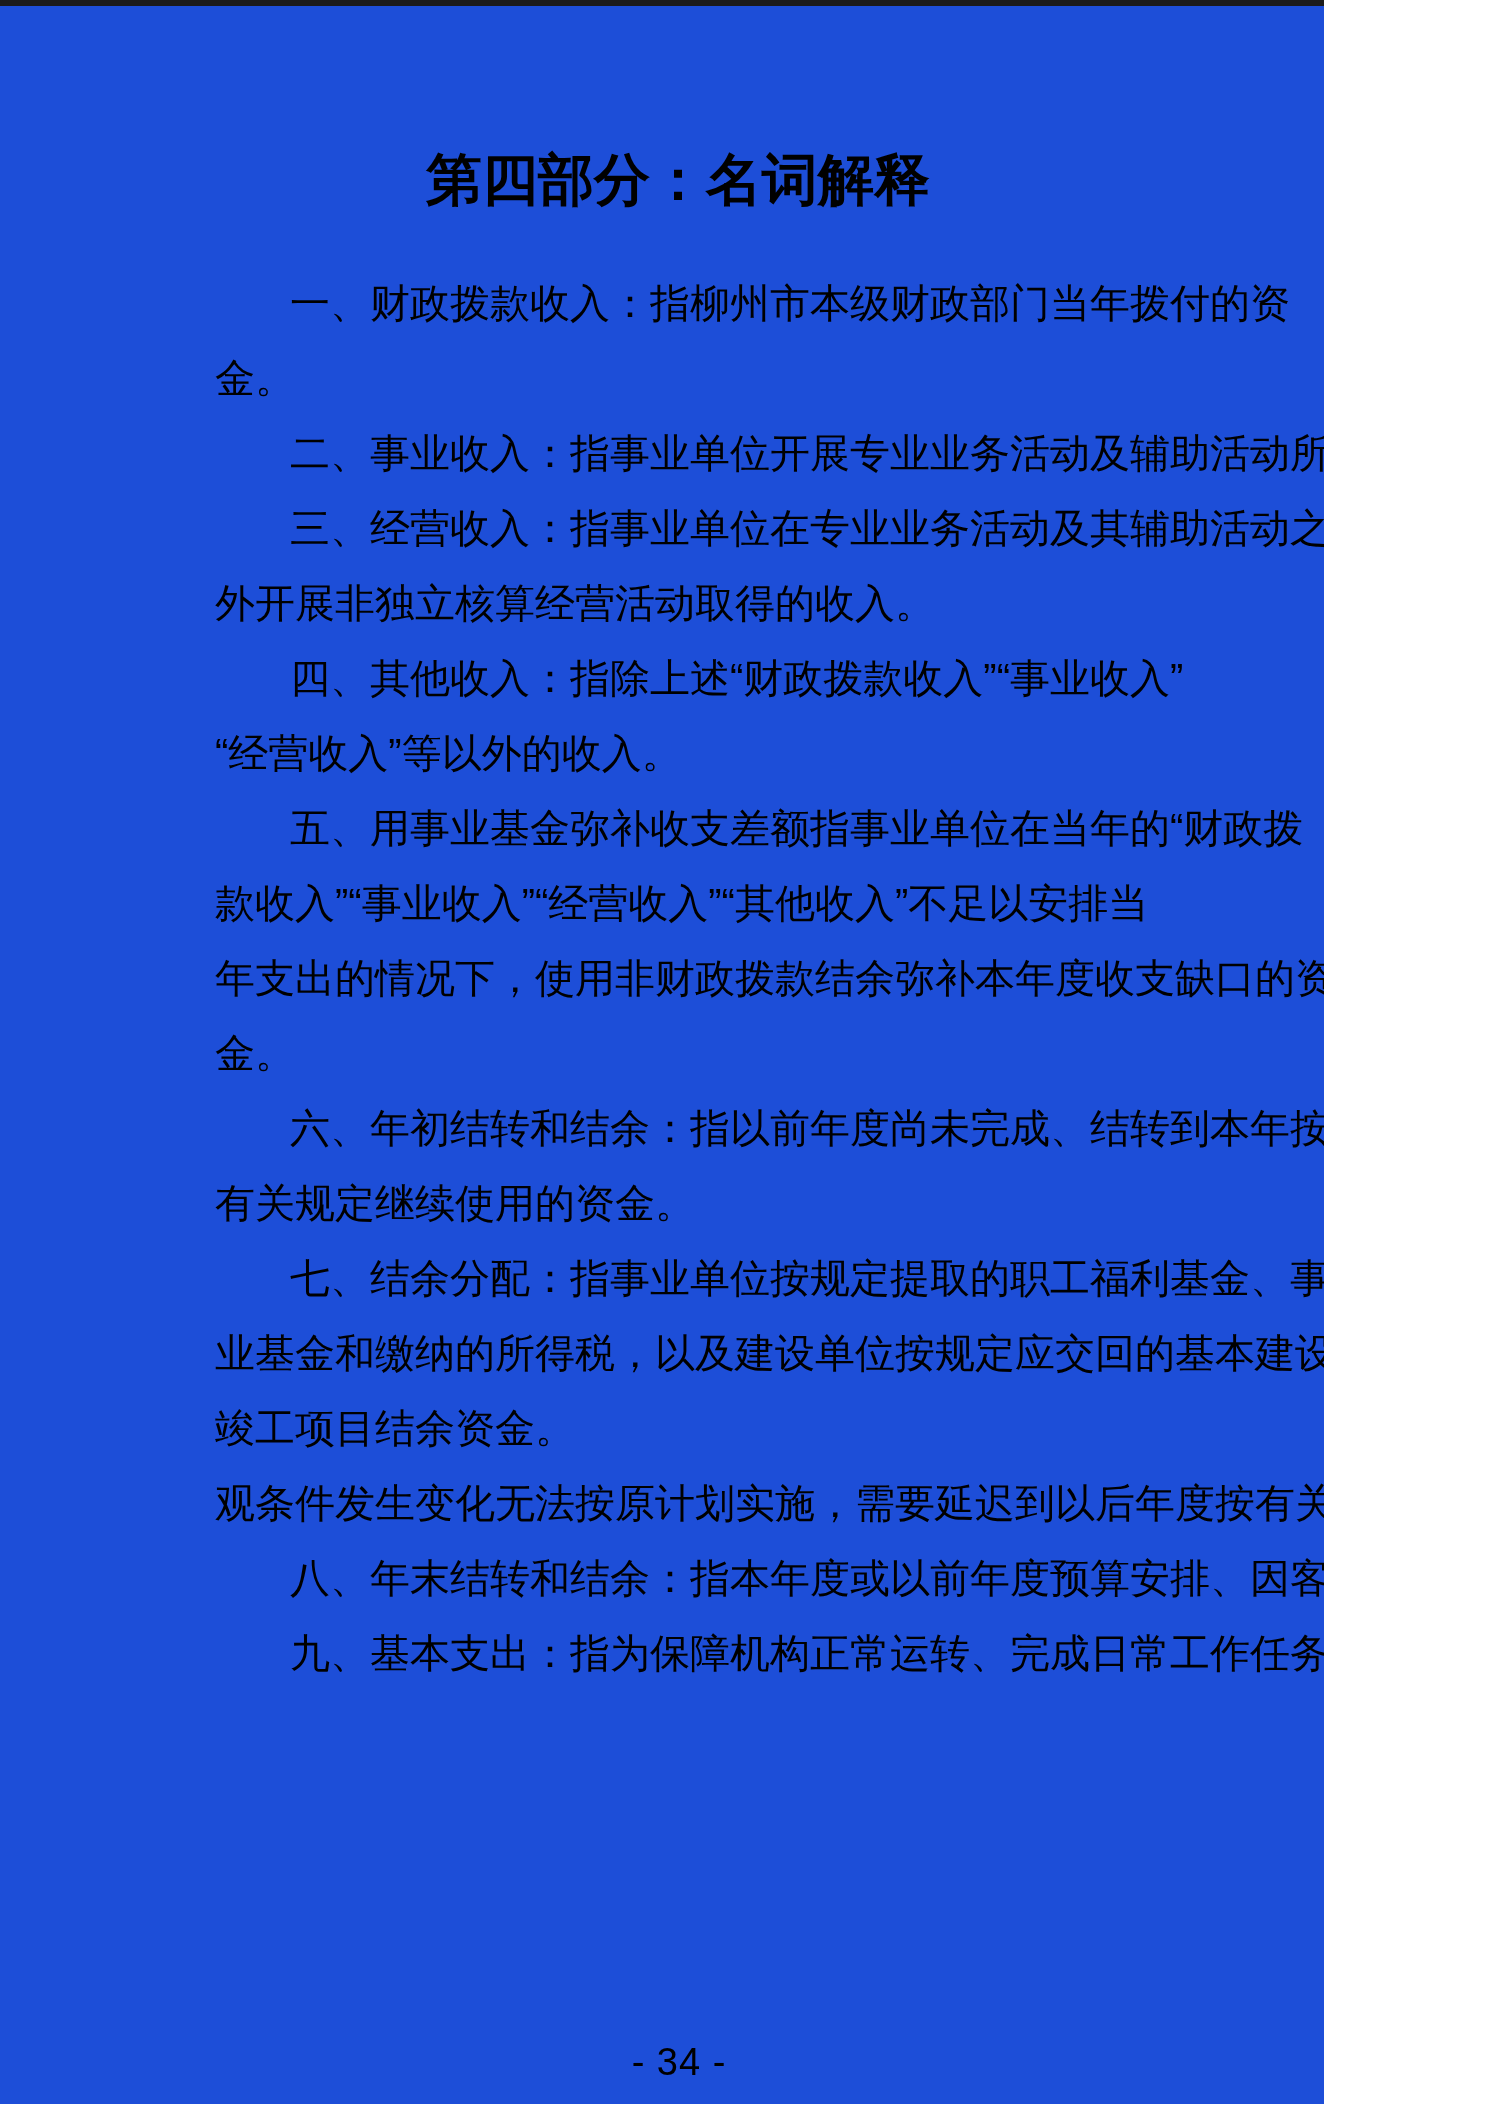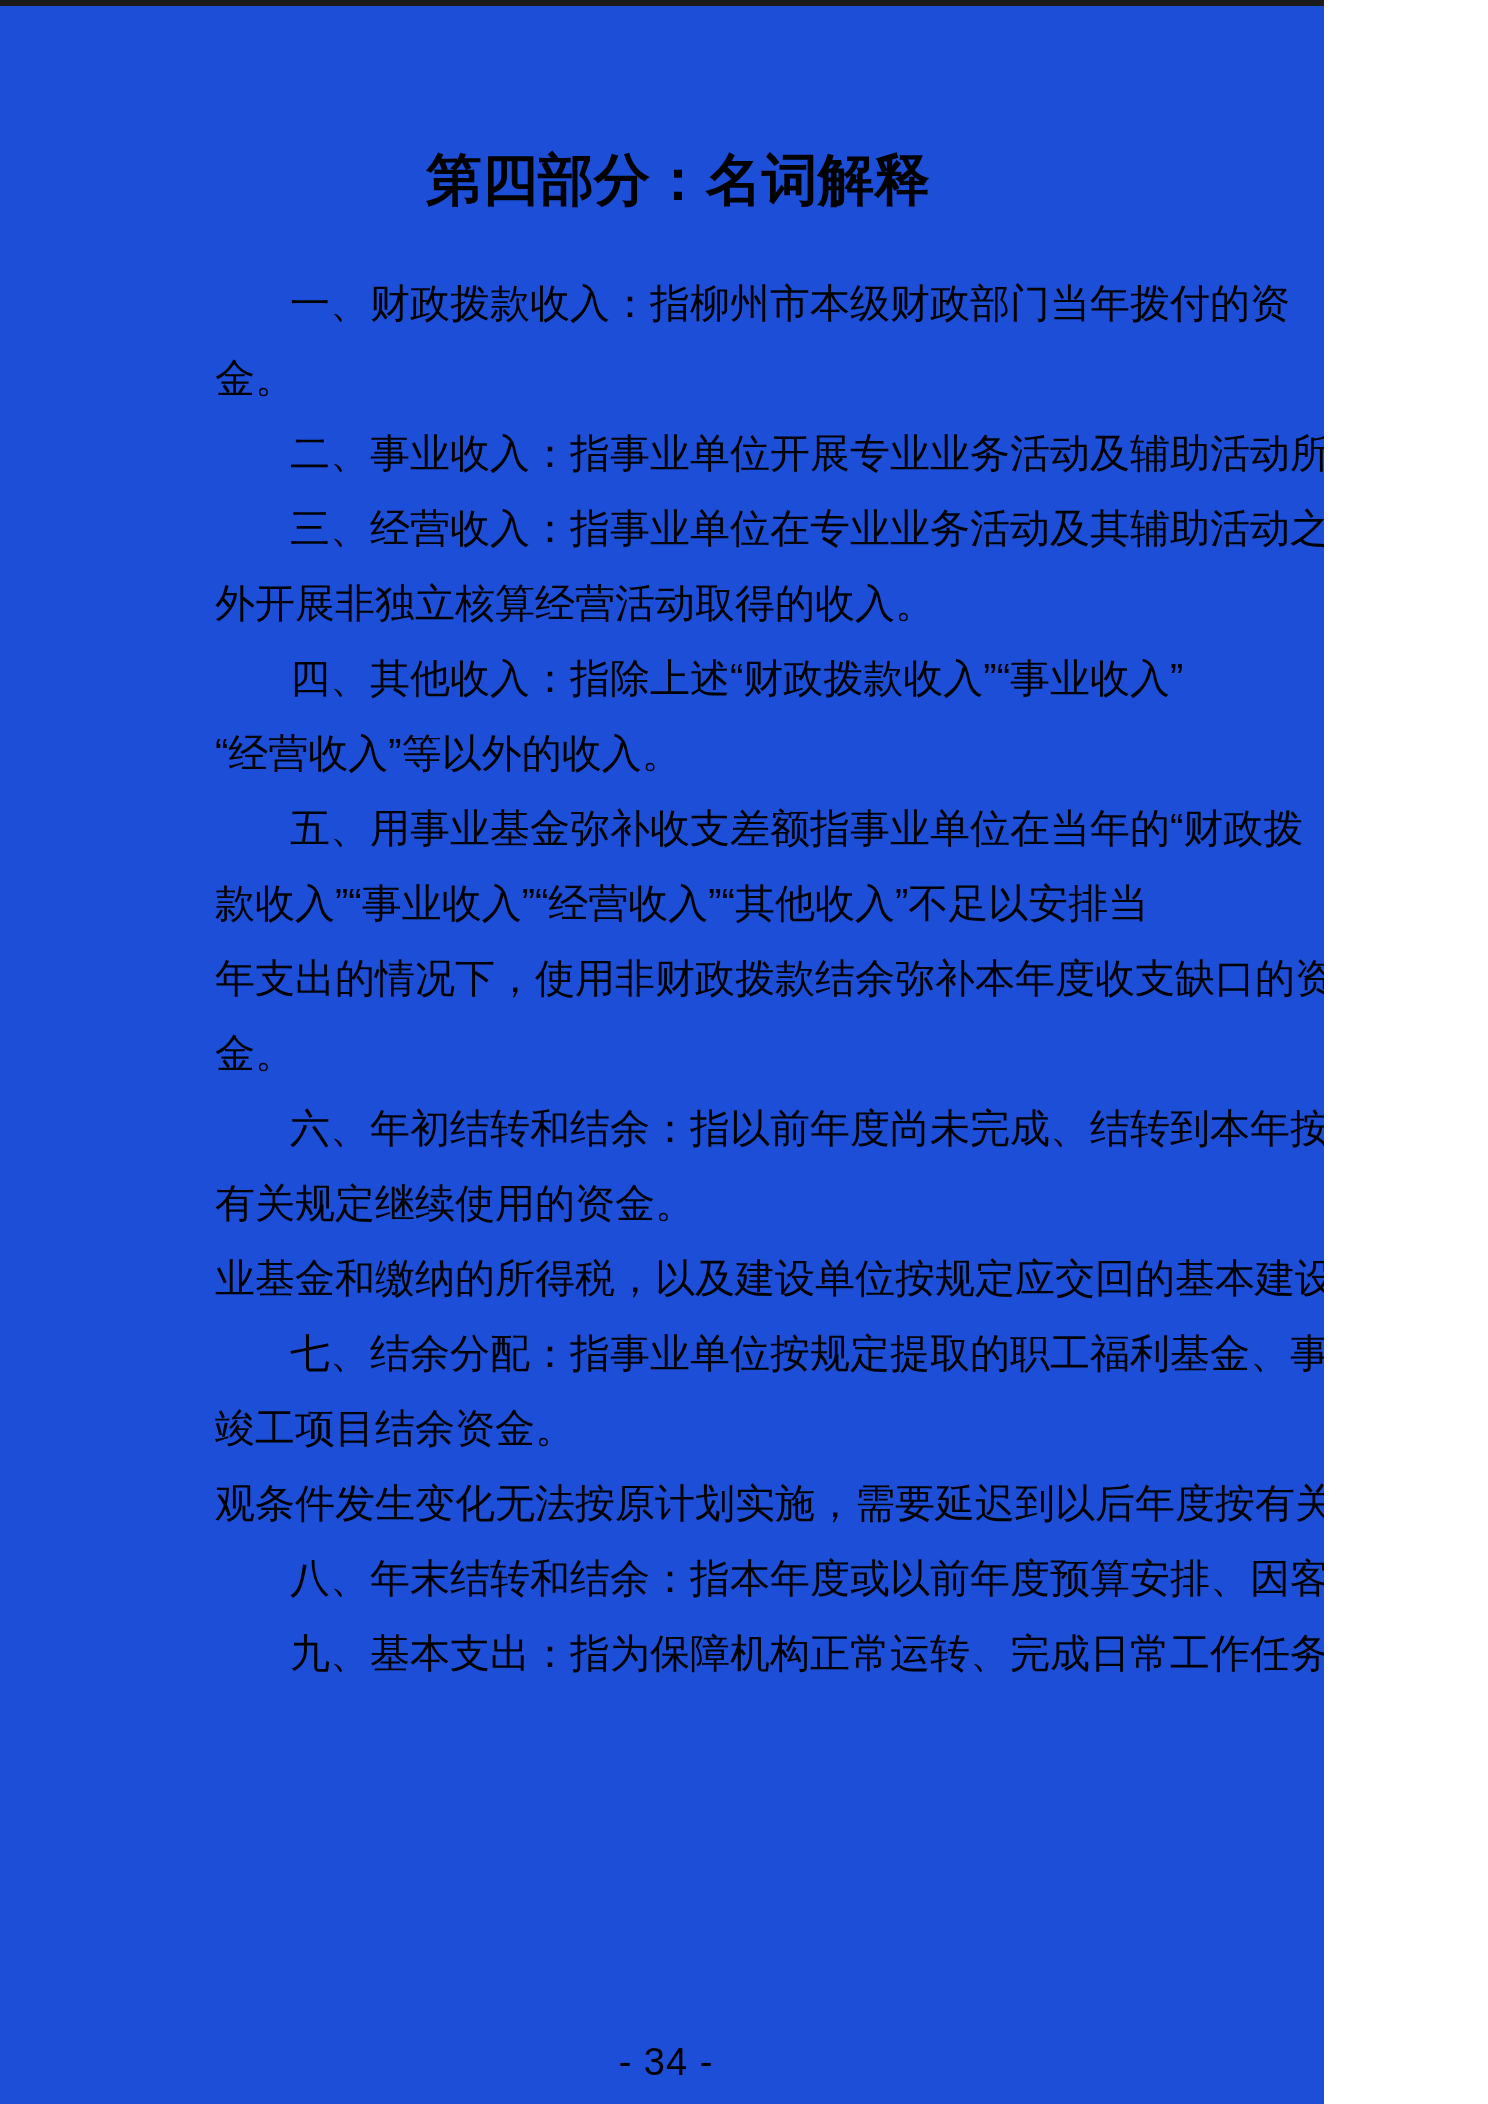--- a/index.html
+++ b/index.html
@@ -57,21 +57,21 @@
   .line {
     white-space: nowrap;
     height: 75px;
   }
   .indent {
     text-indent: 75px;
   }
   .page-number {
     position: absolute;
     top: 2042px;
-    left: 4px;
+    left: 17px;
     width: 100%;
     text-align: center;
     font-size: 38px;
     line-height: 40px;
     letter-spacing: 1px;
   }
 </style>
 </head>
 <body>
 
@@ -94,22 +94,22 @@
     <div class="line">“经营收入”等以外的收入。</div>
 
     <div class="line indent">五、用事业基金弥补收支差额指事业单位在当年的“财政拨</div>
     <div class="line">款收入”“事业收入”“经营收入”“其他收入”不足以安排当</div>
     <div class="line">年支出的情况下，使用非财政拨款结余弥补本年度收支缺口的资</div>
     <div class="line">金。</div>
 
     <div class="line indent">六、年初结转和结余：指以前年度尚未完成、结转到本年按</div>
     <div class="line">有关规定继续使用的资金。</div>
 
+    <div class="line indent">七、结余分配：指事业单位按规定提取的职工福利基金、事</div>
     <div class="line">业基金和缴纳的所得税，以及建设单位按规定应交回的基本建设</div>
-    <div class="line indent">七、结余分配：指事业单位按规定提取的职工福利基金、事</div>
     <div class="line">竣工项目结余资金。</div>
 
     <div class="line">观条件发生变化无法按原计划实施，需要延迟到以后年度按有关</div>
     <div class="line indent">八、年末结转和结余：指本年度或以前年度预算安排、因客</div>
 
     <div class="line indent">九、基本支出：指为保障机构正常运转、完成日常工作任务</div>
   </div>
 
   <div class="page-number">- 34 -</div>
 </div>

